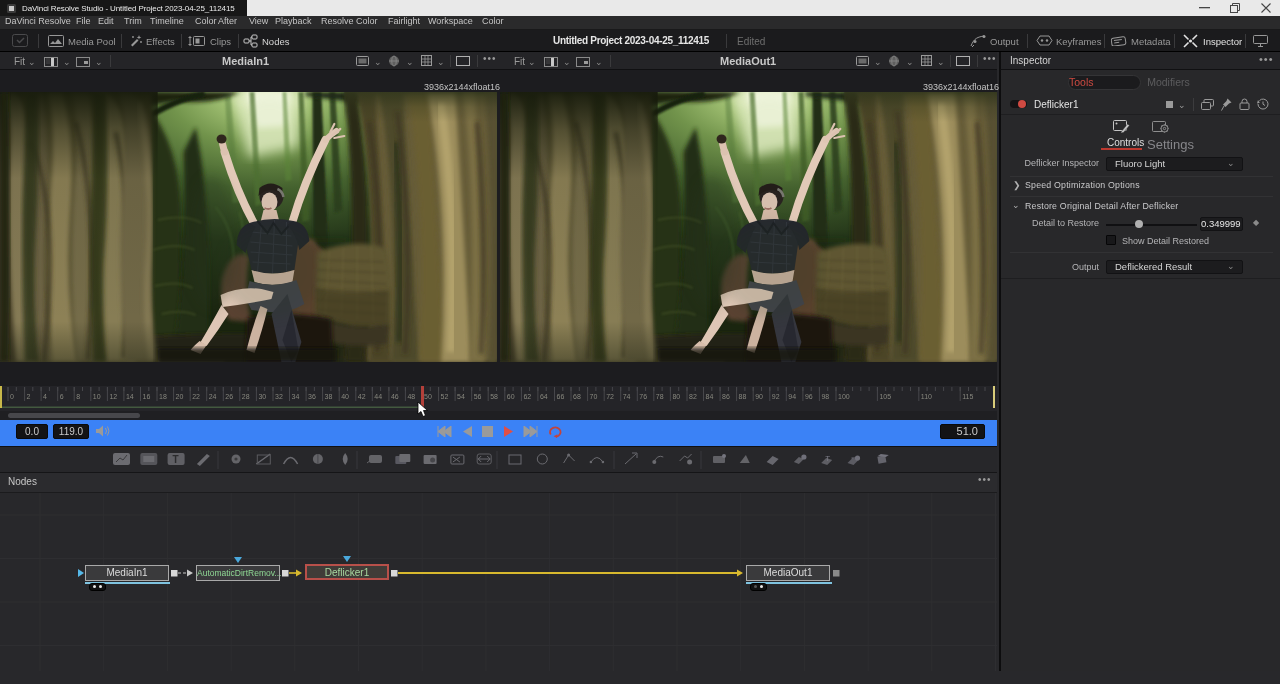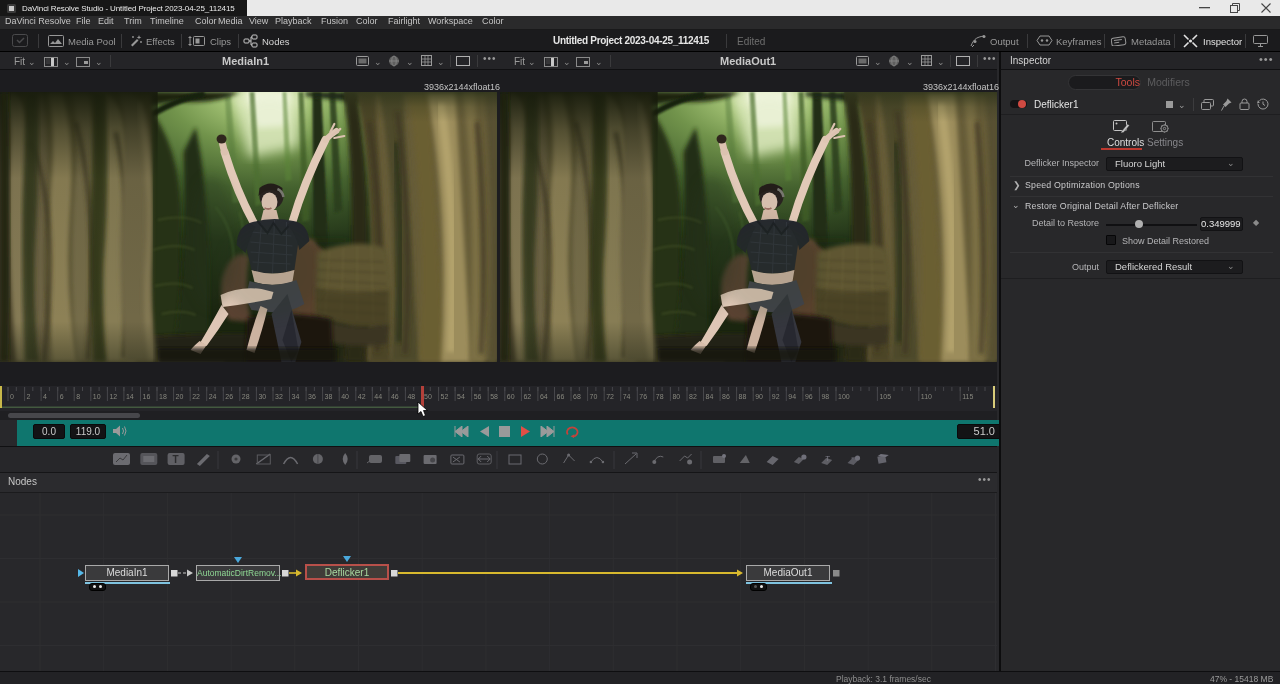--- a/index.html
+++ b/index.html
@@ -31,21 +31,21 @@
   #viewerbg { left:0; top:70px; width:997px; height:316px; background:#1c1c1f; }
   .imglabel { color:#c4c4c4; font-size:9px; top:82px; }
   .frame { top:92px; width:498px; height:270px; overflow:hidden; background:#000; }
 
   
   #ruler { left:0; top:386px; width:997px; height:25px; background:#242428; }
   #scrollstrip { left:0; top:411px; width:997px; height:9px; background:#1f1f22; }
   #scrollthumb { left:8px; top:413px; width:132px; height:5px; background:#47474b; border-radius:3px; }
 
   
-  #transport { left:0; top:420px; width:997px; height:26px; background:#0f766e;margin-left:17px; }
+  #transport { left:0; top:420px; width:997px; height:26px; background:#3b82f6; }
   .numbox { top:424px; height:15px; background:#131315; border:1px solid #0a0a0b; border-radius:2px; color:#cacaca; font-size:10px; text-align:center; line-height:13px; }
 
   
   #fusebar { left:0; top:446px; width:997px; height:26px; background:#27272a; border-top:1px solid #101012; }
 
   
   #nodeshead { left:0; top:472px; width:997px; height:21px; background:#2b2b2e; border-top:1px solid #151517; border-bottom:1px solid #1b1b1d; color:#c6c6c6; font-size:10px; }
   #nodesarea { left:0; top:493px; width:997px; height:178px; background:#28282b; overflow:hidden; }
   .node { position:absolute; height:16px; background:#3a3a3c; border:1px solid #a9a9a9; color:#dcdcdc; font-size:10px; text-align:center; line-height:14px; }
   .underl { position:absolute; height:2px; background:#7fc3e0; }
@@ -86,24 +86,24 @@
       </svg>
   </div>
 
   <div class="abs" id="menubar">
     <span style="left:5px">DaVinci Resolve</span>
       <span style="left:76px">File</span>
       <span style="left:98px">Edit</span>
       <span style="left:124px">Trim</span>
       <span style="left:150px">Timeline</span>
       <span style="left:195px">Color</span>
-      <span style="left:218px">Media</span>
+      <span style="left:218px">After</span>
       <span style="left:249px">View</span>
       <span style="left:275px">Playback</span>
-      <span style="left:321px">Fusion</span>
+      <span style="left:321px">Resolve</span>
       <span style="left:356px">Color</span>
       <span style="left:388px">Fairlight</span>
       <span style="left:428px">Workspace</span>
       <span style="left:482px">Color</span>
   </div>
 
   <div class="abs" id="toolbar">
     <svg class="abs" style="left:12px;top:4px" width="16" height="13" viewBox="0 0 16 13">
         <rect x="0.5" y="0.5" width="15" height="12" rx="2" fill="none" stroke="#4a4a4c"></rect>
         <path d="M5 6 l2.5 2.5 L12 4" stroke="#4a4a4c" stroke-width="1.5" fill="none"></path>
@@ -788,21 +788,21 @@
     <div class="node" style="left:746px;top:72px;width:84px">MediaOut1</div>
     <div class="underl" style="left:746px;top:89px;width:86px"></div>
     <div class="vbox" style="left:750px;top:90px">
         <span style="position:absolute;left:3px;top:1px;width:3px;height:3px;background:#555;border-radius:50%"></span>
         <span style="position:absolute;left:9px;top:1px;width:3px;height:3px;background:#e8e8e8;border-radius:50%"></span>
       </div>
   </div>
 
   <div class="abs" id="inspector">
 
-    <div class="abs" style="left:67px;top:23px;width:73px;height:15px;background:#1b1b1d;border:1px solid #343436;border-radius:8px;color:#cd4a41;font-size:10.5px;text-align:right;line-height:13px">Tools</div>
+    <div class="abs" style="left:67px;top:23px;width:73px;height:15px;background:#1b1b1d;border:1px solid #343436;border-radius:8px;color:#cd4a41;font-size:10.5px;text-align:left;line-height:13px">Tools</div>
     <div class="abs" style="left:140px;top:23px;width:55px;height:15px;color:#5c5c5e;font-size:10.5px;text-align:center;line-height:15px">Modifiers</div>
 
     <div class="abs" style="left:9px;top:48px;width:17px;height:8px;background:#141416;border-radius:4px"></div>
     <div class="abs" style="left:17px;top:48px;width:8px;height:8px;background:#d04a42;border-radius:50%"></div>
     <span class="abs" style="left:33px;top:47px;color:#e4e4e4;font-size:10px">Deflicker1</span>
     <svg class="abs" style="left:164px;top:48px" width="9" height="9" viewBox="0 0 9 9">
         <rect x="1" y="1" width="7" height="7" fill="#9a9a9a"></rect>
       </svg>
     <span class="abs ddchev" style="left:177px;top:48px;color:#9a9a9a">⌄</span>
     <div class="abs" style="left:192px;top:46px;width:1px;height:13px;background:#3c3c3e"></div>
@@ -830,21 +830,21 @@
         <circle cx="3.5" cy="3.5" r="1" fill="#c4c4c4"></circle>
         <path d="M8 12 L14.5 4 16.5 5.5 10.5 12.5 8 13 Z" fill="#c4c4c4" stroke="#28282a" stroke-width="0.5"></path>
       </svg>
     <svg class="abs" style="left:151px;top:68px" width="18" height="13" viewBox="0 0 18 13">
         <rect x="0.5" y="1.5" width="13" height="10" rx="1" fill="none" stroke="#8e8e8e"></rect>
         <circle cx="12.5" cy="8.5" r="3.6" fill="#28282a" stroke="#8e8e8e"></circle>
         <circle cx="12.5" cy="8.5" r="1.2" fill="none" stroke="#8e8e8e"></circle>
         <path d="M12.5 4.4 v1.2 M12.5 11.4 v1.2 M8.4 8.5 h1.2 M15.4 8.5 h1.2 M9.6 5.6 l0.9 0.9 M14.5 10.5 l0.9 0.9 M15.4 5.6 l-0.9 0.9 M10.5 10.5 l-0.9 0.9" stroke="#8e8e8e" stroke-width="0.8"></path>
       </svg>
     <span class="abs" style="left:106px;top:85px;color:#dedede;font-size:10px">Controls</span>
-    <span class="abs" style="left:146px;top:85px;color:#86868a;font-size:10px">Settings</span>
+    <span class="abs" style="left:146px;top:85px;color:#86868a;font-size:13px">Settings</span>
     <div class="abs" style="left:100px;top:96px;width:41px;height:2px;background:#bc392f"></div>
 
     <span class="abs ilabel" style="left:0px;top:106px;width:98px;text-align:right">Deflicker Inspector</span>
     <div class="dropdown" style="left:105px;top:105px">Fluoro Light</div>
     <span class="ddchev" style="left:226px;top:106px">⌄</span>
     <div class="insdiv" style="left:9px;top:124px;width:263px"></div>
     <span class="abs" style="left:12px;top:128px;color:#b0b0b0;font-size:9px">❯</span>
     <span class="abs" style="left:24px;top:128px;color:#c9c9cb;font-size:8.8px;letter-spacing:0.2px">Speed Optimization Options</span>
     <div class="insdiv" style="left:9px;top:144px;width:263px"></div>
     <span class="abs" style="left:11px;top:148px;color:#b0b0b0;font-size:9px">⌄</span>
@@ -864,22 +864,18 @@
     <div class="dropdown" style="left:105px;top:208px">Deflickered Result</div>
     <span class="ddchev" style="left:226px;top:209px">⌄</span>
     <div class="abs" style="left:0;top:226px;width:281px;height:1px;background:#1e1e20"></div>
   </div>
 
   <div class="abs" id="insphead">
     <span class="abs" style="left:9px;top:3px;color:#d4d4d4;font-size:10px">Inspector</span>
     <span class="abs" style="left:258px;top:1px;color:#9a9a9a;letter-spacing:1px;font-size:11px">•••</span>
   </div>
 
-  <div class="abs" id="statusbar">
-    <span class="abs" style="left:836px;top:2px">Playback: 3.1 frames/sec</span>
-    <span class="abs" style="left:1210px;top:2px;color:#9c9c9c">47% - 15418 MB</span>
-  </div>
 
   <svg class="abs" style="left:417px;top:402px" width="12" height="16" viewBox="0 0 12 16">
       <path d="M1 0 L1 12 4 9.5 6 14.5 8.5 13.5 6.5 8.5 10.5 8.5 Z" fill="#fff" stroke="#000" stroke-width="0.8"></path>
     </svg>
 
 </div>
 
 </body></html>

